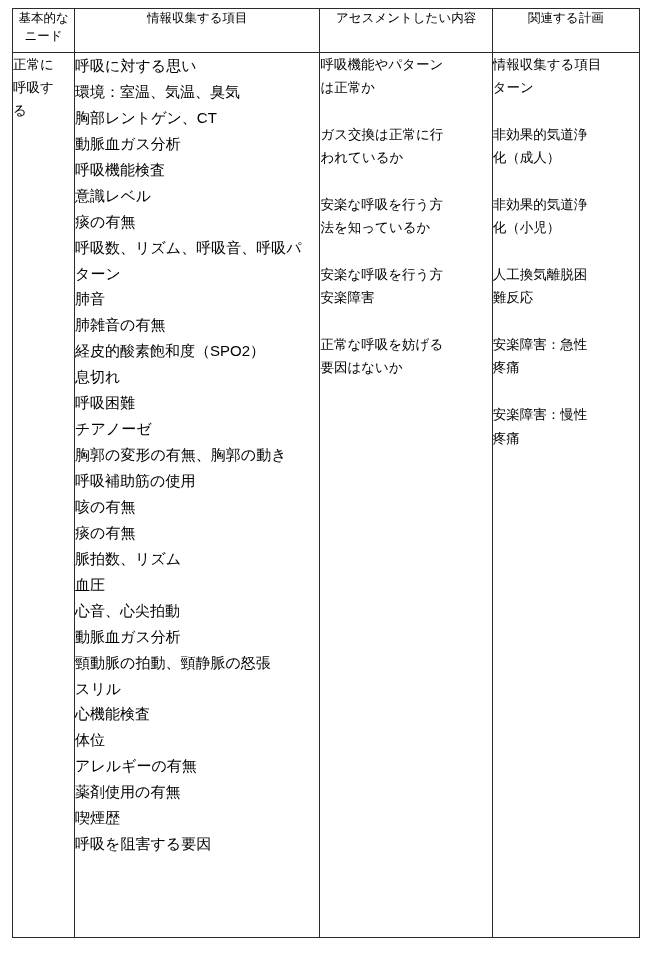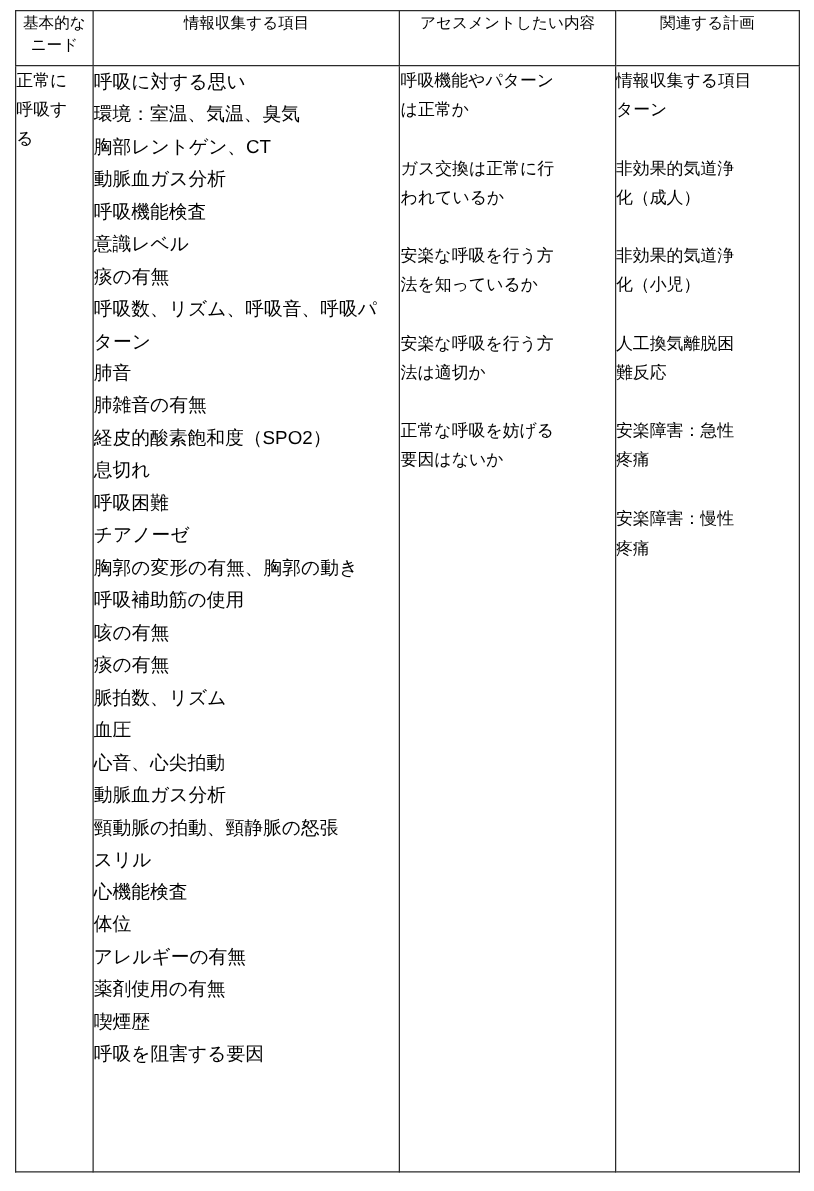--- a/index.html
+++ b/index.html
@@ -155,21 +155,21 @@
           <div class="para">
             <span class="pline">ガス交換は正常に行</span>
             <span class="pline">われているか</span>
           </div>
           <div class="para">
             <span class="pline">安楽な呼吸を行う方</span>
             <span class="pline">法を知っているか</span>
           </div>
           <div class="para">
             <span class="pline">安楽な呼吸を行う方</span>
-            <span class="pline">法は適切か</span>
+            <span class="pline">安楽障害</span>
           </div>
           <div class="para">
             <span class="pline">正常な呼吸を妨げる</span>
             <span class="pline">要因はないか</span>
           </div>
         </td>
         <td class="cell-plan">
           <div class="para">
             <span class="pline">情報収集する項目</span>
             <span class="pline">ターン</span>

